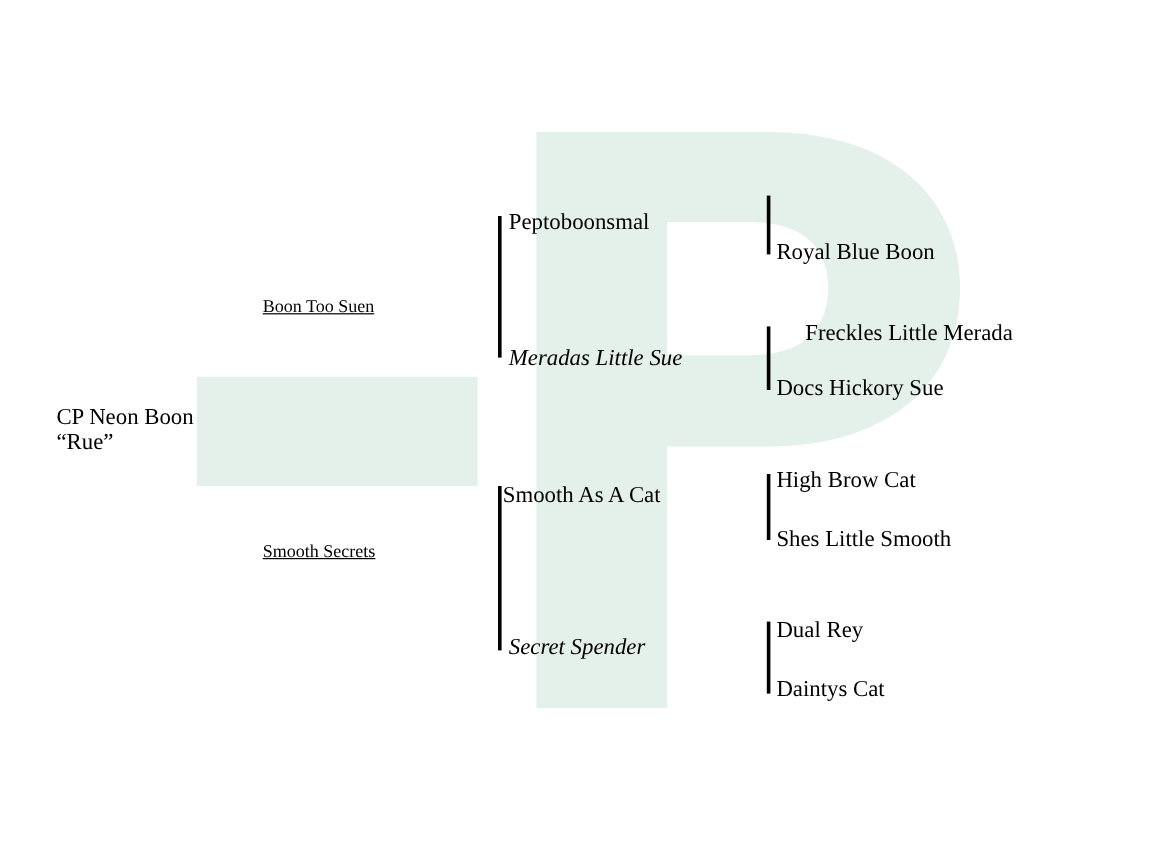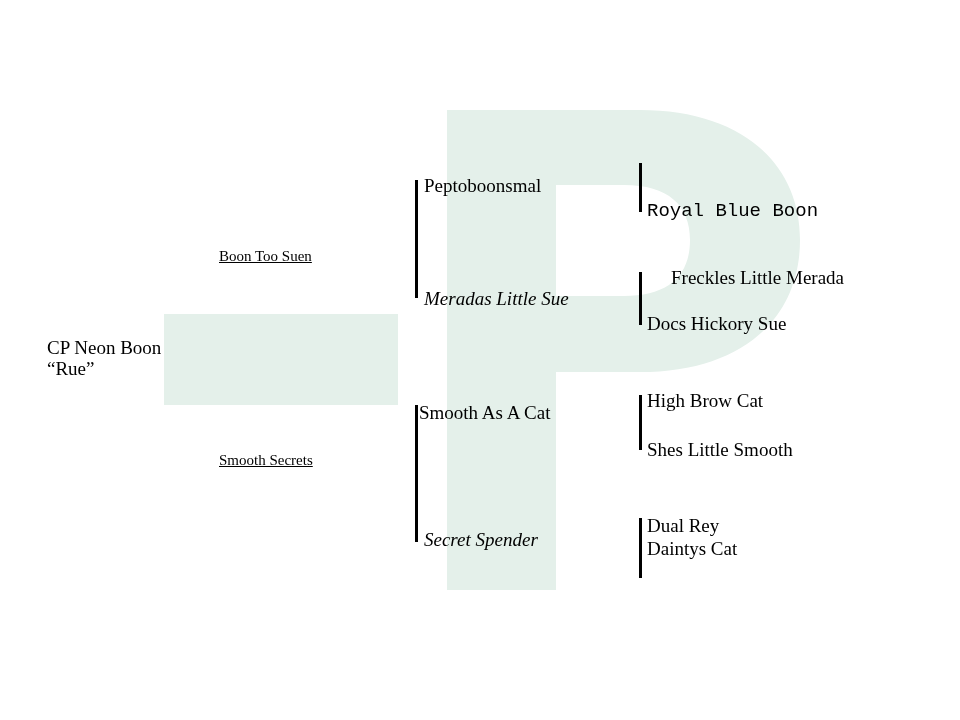--- a/index.html
+++ b/index.html
@@ -112,21 +112,21 @@
   <div class="name gen2" style="left:424px; top:176px;">Peptoboonsmal</div>
   <div class="name gen2" style="left:424px; top:289px;font-style:italic;">Meradas Little Sue</div>
   <div class="name gen2" style="left:419px; top:403px;">Smooth As A Cat</div>
   <div class="name gen2" style="left:424px; top:530px;font-style:italic;">Secret Spender</div>
 
   <div class="bracket" style="left:639px; top:163px; height:49px;"></div>
   <div class="bracket" style="left:639px; top:272px; height:53px;"></div>
   <div class="bracket" style="left:639px; top:395px; height:55px;"></div>
   <div class="bracket" style="left:639px; top:518px; height:60px;"></div>
 
-  <div class="name gen3" style="left:647px; top:201px;font-family:Liberation Mono, monospace;">Royal Blue Boon</div>
+  <div class="name gen3" style="left:647px; top:201px;">Royal Blue Boon</div>
   <div class="name gen3" style="left:647px; top:268px;margin-left:24px;">Freckles Little Merada</div>
   <div class="name gen3" style="left:647px; top:314px;">Docs Hickory Sue</div>
   <div class="name gen3" style="left:647px; top:391px;">High Brow Cat</div>
   <div class="name gen3" style="left:647px; top:440px;">Shes Little Smooth</div>
   <div class="name gen3" style="left:647px; top:516px;">Dual Rey</div>
-  <div class="name gen3" style="left:647px; top:539px;text-align:right;">Daintys Cat</div>
+  <div class="name gen3" style="left:647px; top:565px;text-align:right;">Daintys Cat</div>
 
 </div>
 
 </body></html>

